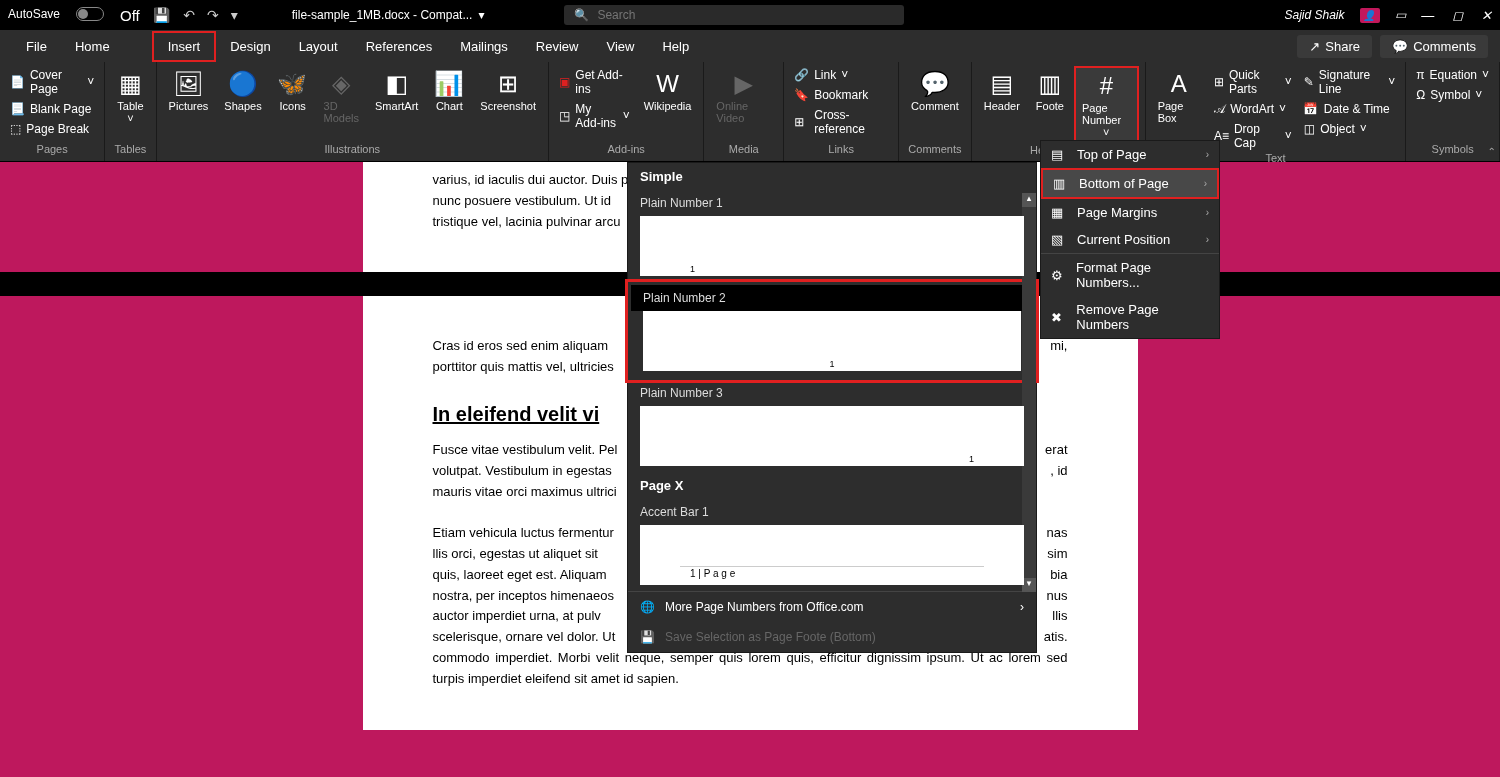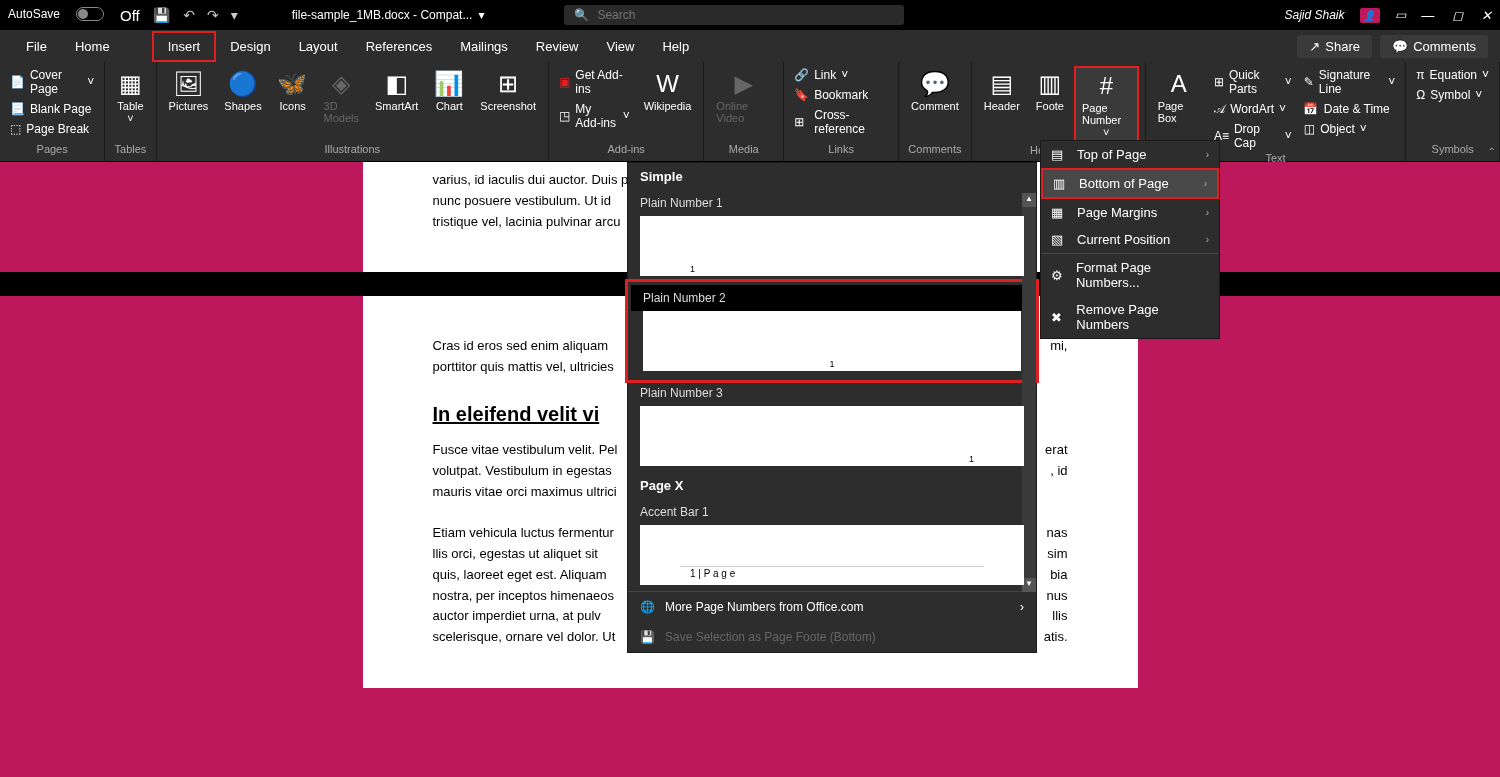--- a/index.html
+++ b/index.html
@@ -335,20 +335,21 @@
         <span>nus</span>
       </p>
     <p style="display:flex; justify-content:space-between;">
         <span>auctor imperdiet urna, at pulv</span>
         <span>llis</span>
       </p>
     <p style="display:flex; justify-content:space-between;">
         <span>scelerisque, ornare vel dolor. Ut</span>
         <span>atis.</span>
       </p>
+    <p><span>commodo imperdiet. Morbi velit neque, semper quis lorem quis, efficitur dignissim ipsum. Ut ac lorem sed turpis imperdiet eleifend sit amet id sapien.</span></p>
   </div>
 </div>
 
 <div class="submenu">
   <div class="submenu-item">
       <span class="sm-icon">▤</span>
       <span>Top of Page</span>
       <span class="arrow">›</span>
     </div>
   <div class="submenu-item hl">

